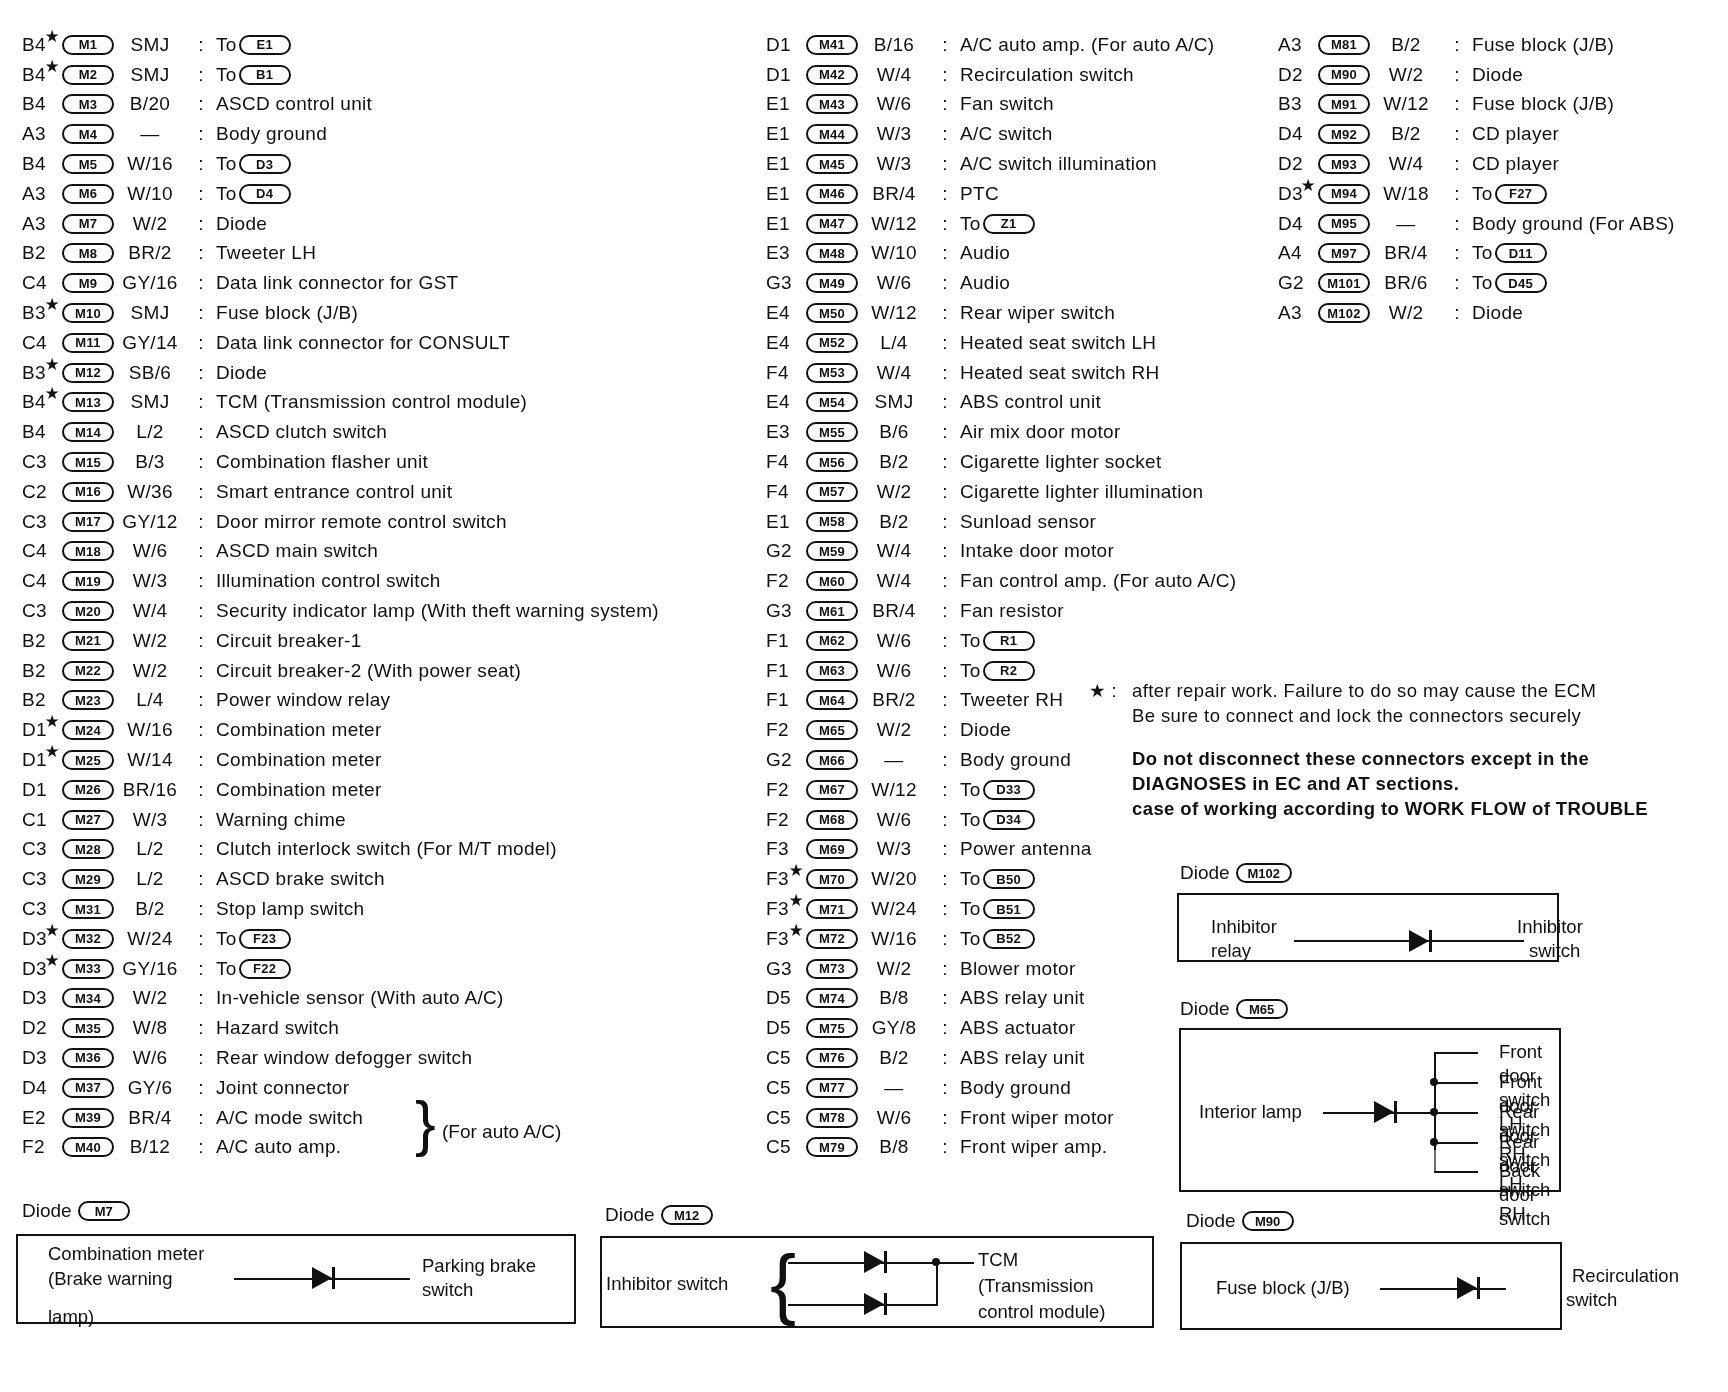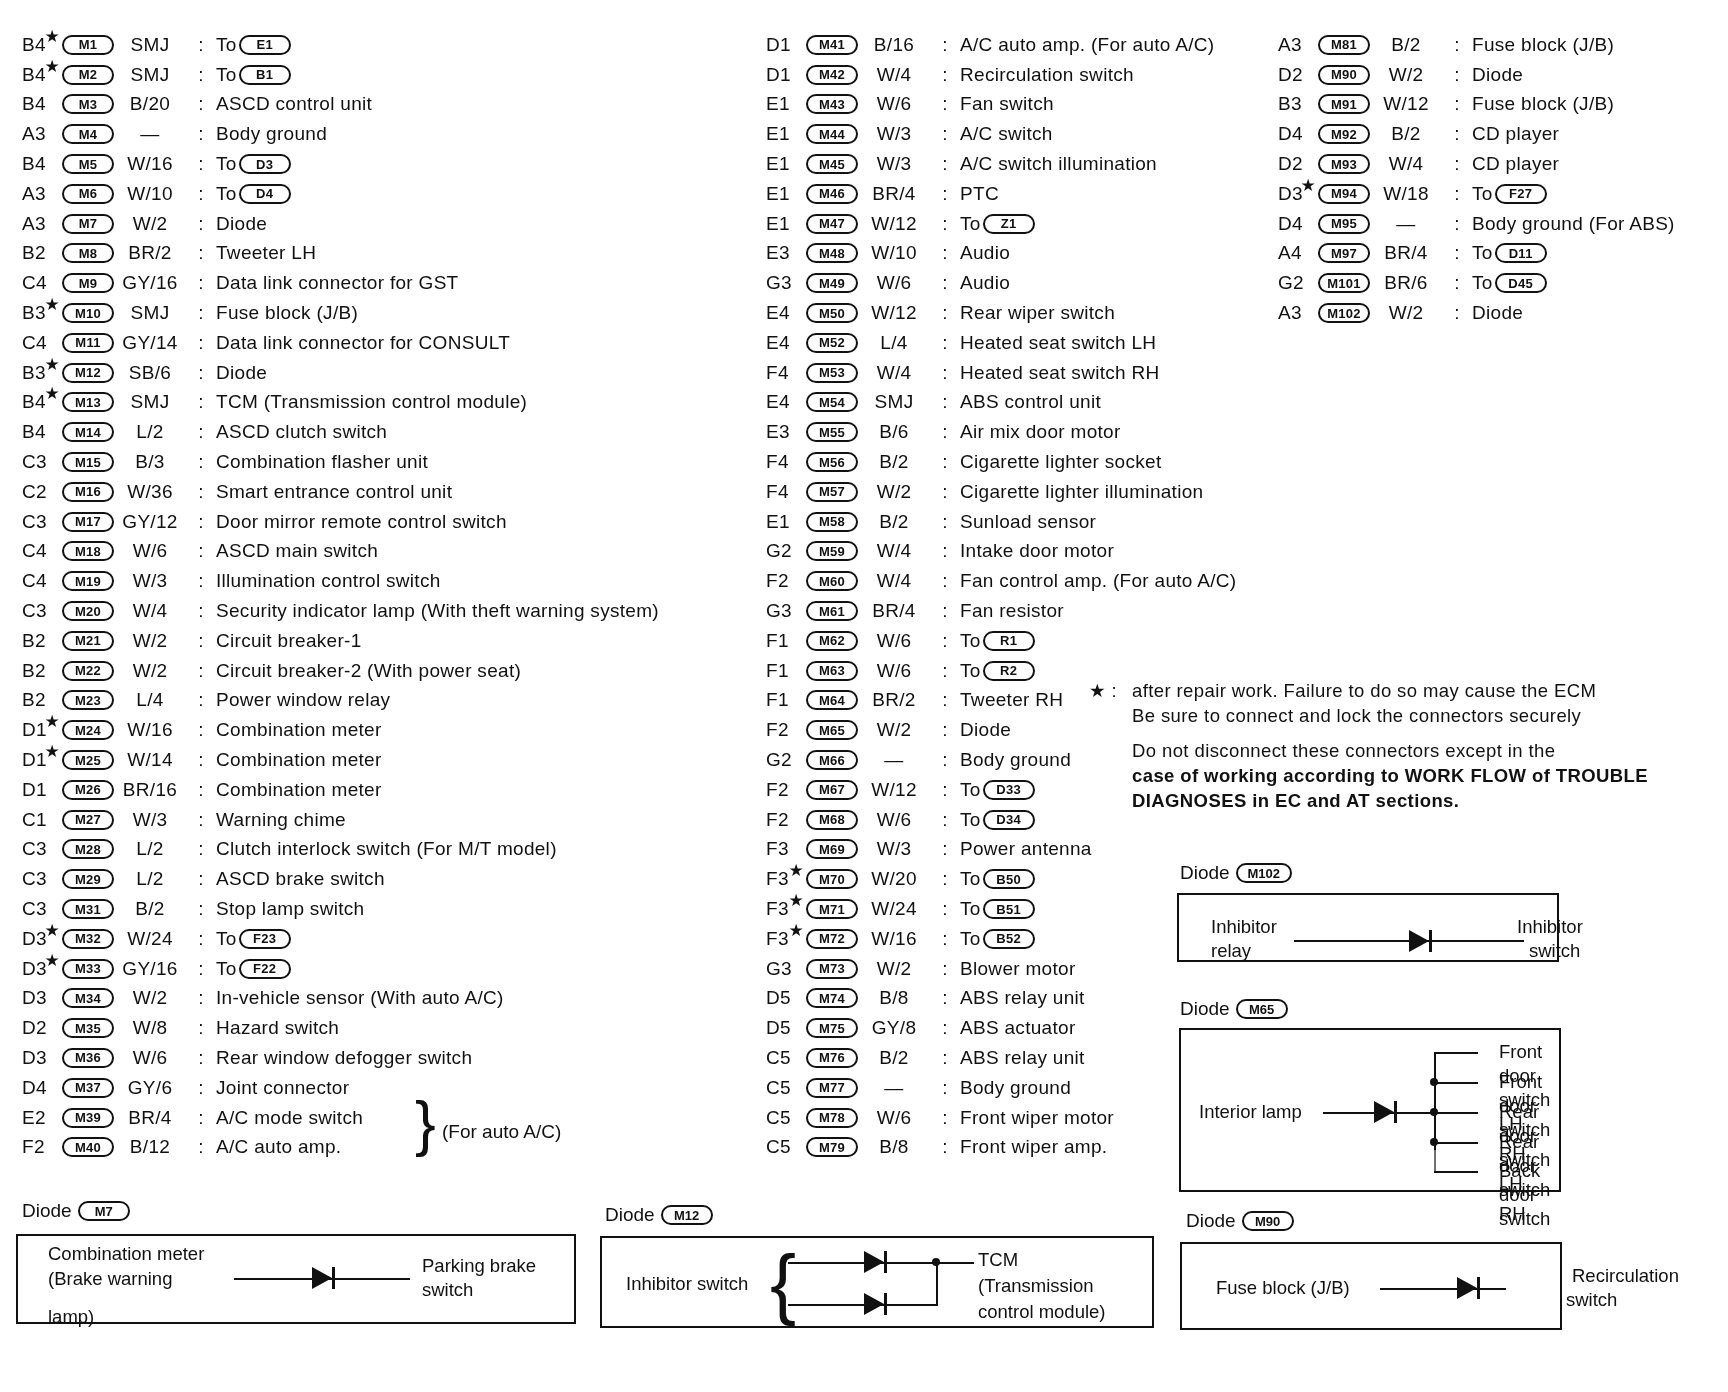--- a/index.html
+++ b/index.html
@@ -842,23 +842,23 @@
 
 <div class="brace" style="left:415px; top:1092px;">}</div>
 <div class="lbl" style="left:442px; top:1120px; font-size:19px;">(For auto A/C)</div>
 
 <div class="note" style="left:1092px; top:678px;">
   <div style="position:relative;">
     <span style="position:absolute; left:-3px; top:0;">★ :</span>
     <div style="padding-left:40px;">
       <div>after repair work. Failure to do so may cause the ECM</div>
       <div>Be sure to connect and lock the connectors securely</div>
-      <div style="font-weight:normal; margin-top:10px;">Do not disconnect these connectors except in the</div>
+      <div style="font-weight:bold; margin-top:18px;">Do not disconnect these connectors except in the</div>
+      <div style="font-weight:bold;">DIAGNOSES in EC and AT sections.</div>
       <div style="font-weight:bold;">case of working according to WORK FLOW of TROUBLE</div>
-      <div style="font-weight:bold;">DIAGNOSES in EC and AT sections.</div>
     </div>
   </div>
 </div>
 
 <div class="diag-title" style="left:1180px; top:862px;">
   <span>Diode</span>
   <span class="conn" style="width:56px;">M102</span>
 </div>
 <div class="box" style="left:1177px; top:893px; width:382px; height:69px;">
   <div class="lbl" style="left:32px; top:20px;">Inhibitor</div>
@@ -922,21 +922,21 @@
   <div class="diode-bar" style="left:314px; top:31px;"></div>
   <div class="lbl" style="left:404px; top:18px;">Parking brake</div>
   <div class="lbl" style="left:404px; top:42px;">switch</div>
 </div>
 
 <div class="diag-title" style="left:605px; top:1204px;">
   <span>Diode</span>
   <span class="conn" style="width:52px;">M12</span>
 </div>
 <div class="box" style="left:600px; top:1236px; width:554px; height:92px;">
-  <div class="lbl" style="left:24px; top:34px;">Inhibitor switch</div>
+  <div class="lbl" style="left:4px; top:34px;">Inhibitor switch</div>
   <div class="brace" style="left:168px; top:6px; font-size:78px; transform:scaleX(-1);">}</div>
   <div class="line" style="left:186px; top:24px; width:150px;"></div>
   <div class="line" style="left:186px; top:66px; width:150px;"></div>
   <div class="diode" style="left:262px; top:13px;"></div>
   <div class="diode-bar" style="left:282px; top:13px;"></div>
   <div class="diode" style="left:262px; top:55px;"></div>
   <div class="diode-bar" style="left:282px; top:55px;"></div>
   <div class="vline" style="left:334px; top:24px; height:42px;"></div>
   <div class="dot" style="left:330px; top:20px;"></div>
   <div class="line" style="left:334px; top:24px; width:38px;"></div>

